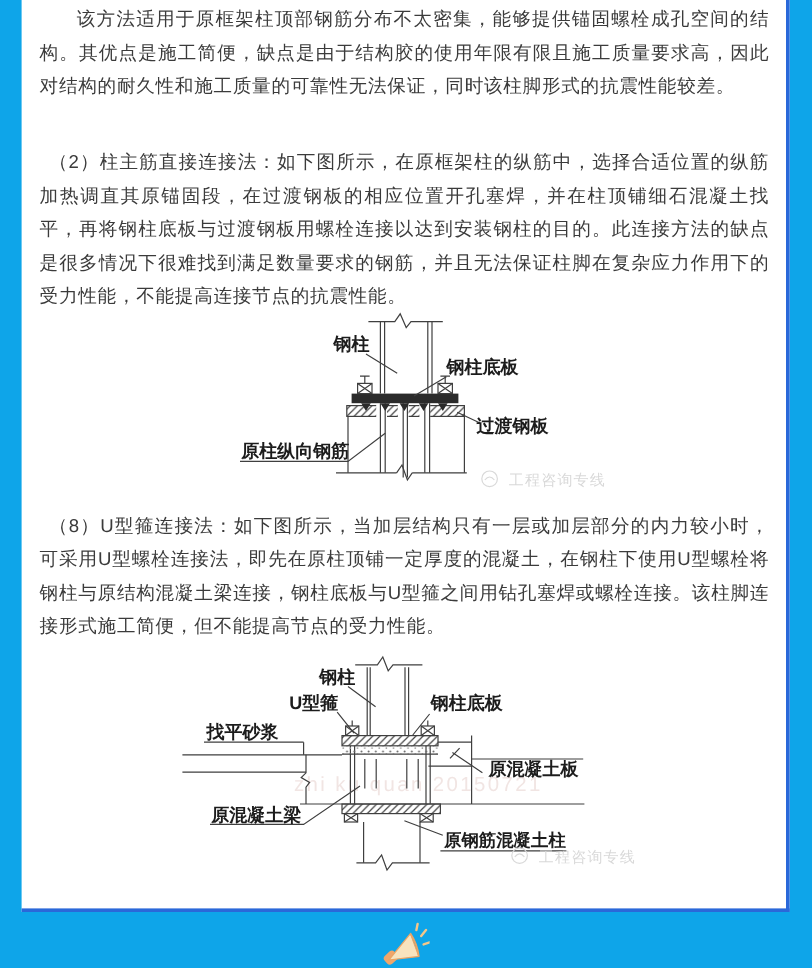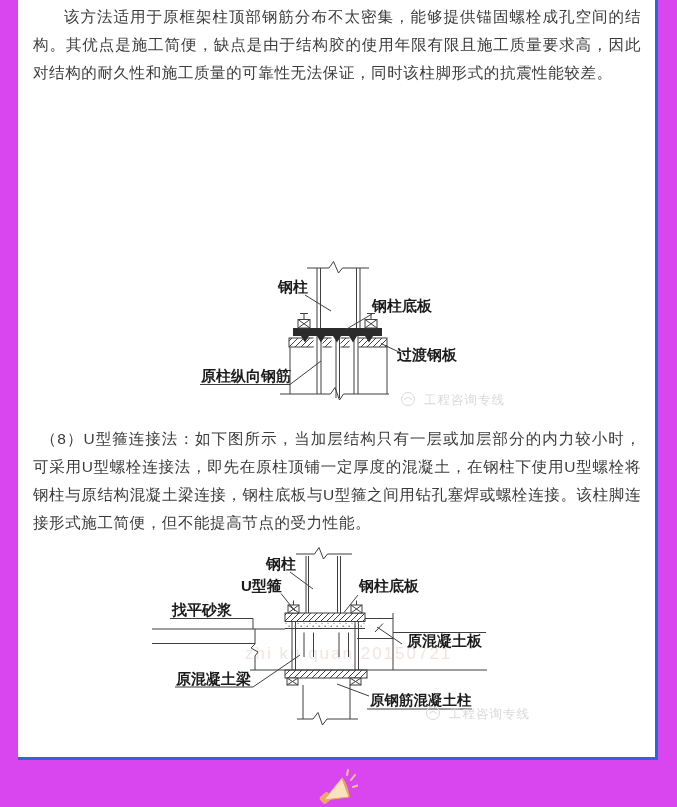--- a/index.html
+++ b/index.html
@@ -1,16 +1,16 @@
 <!DOCTYPE html>
 <html><head>
 <meta charset="utf-8">
 <style>
   html,body{margin:0;padding:0;background:#55AFF6;}
-  .page{position:relative;width:677px;height:807px;background:#d946ef;overflow:hidden;
+  .page{position:relative;width:677px;height:807px;background:#0ea5e9;overflow:hidden;
         font-family:"Liberation Sans","DejaVu Sans",sans-serif;}
   .panel{position:absolute;left:18px;top:0;width:637px;height:757px;background:#ffffff;
          border-right:3px solid #2A68D9;border-bottom:3px solid #2A68D9;}
   .para{position:absolute;left:33px;width:608px;margin:0;font-size:15.5px;line-height:28px;
         letter-spacing:0.6px;color:#3b3b3b;text-align:justify;}
   .indent2{text-indent:2em}
   .indent05{text-indent:0.5em}
   #p1{top:3px}
   #p2{top:122px}
   #p3{top:425px}
@@ -19,20 +19,21 @@
 </style>
 </head>
 <body>
 
 <div class="page">
 
   <div class="panel"></div>
 
   <p id="p1" class="para indent2">该方法适用于原框架柱顶部钢筋分布不太密集，能够提供锚固螺栓成孔空间的结构。其优点是施工简便，缺点是由于结构胶的使用年限有限且施工质量要求高，因此对结构的耐久性和施工质量的可靠性无法保证，同时该柱脚形式的抗震性能较差。</p>
 
+  <p id="p2" class="para indent05">（2）柱主筋直接连接法：如下图所示，在原框架柱的纵筋中，选择合适位置的纵筋加热调直其原锚固段，在过渡钢板的相应位置开孔塞焊，并在柱顶铺细石混凝土找平，再将钢柱底板与过渡钢板用螺栓连接以达到安装钢柱的目的。此连接方法的缺点是很多情况下很难找到满足数量要求的钢筋，并且无法保证柱脚在复杂应力作用下的受力性能，不能提高连接节点的抗震性能。</p>
 
   <p id="p3" class="para indent05">（8）U型箍连接法：如下图所示，当加层结构只有一层或加层部分的内力较小时，可采用U型螺栓连接法，即先在原柱顶铺一定厚度的混凝土，在钢柱下使用U型螺栓将钢柱与原结构混凝土梁连接，钢柱底板与U型箍之间用钻孔塞焊或螺栓连接。该柱脚连接形式施工简便，但不能提高节点的受力性能。</p>
 
   <svg class="diag" style="left:140px;top:255px" width="420" height="160" viewBox="140 255 420 160">
     <defs>
       <pattern id="hatchA" patternUnits="userSpaceOnUse" width="6" height="6">
         <path d="M-1.5,1.5 L1.5,-1.5 M-1.5,7.5 L7.5,-1.5 M4.5,7.5 L7.5,4.5" stroke="#3f3f3f" stroke-width="1" fill="none"></path>
       </pattern>
     </defs>
 

